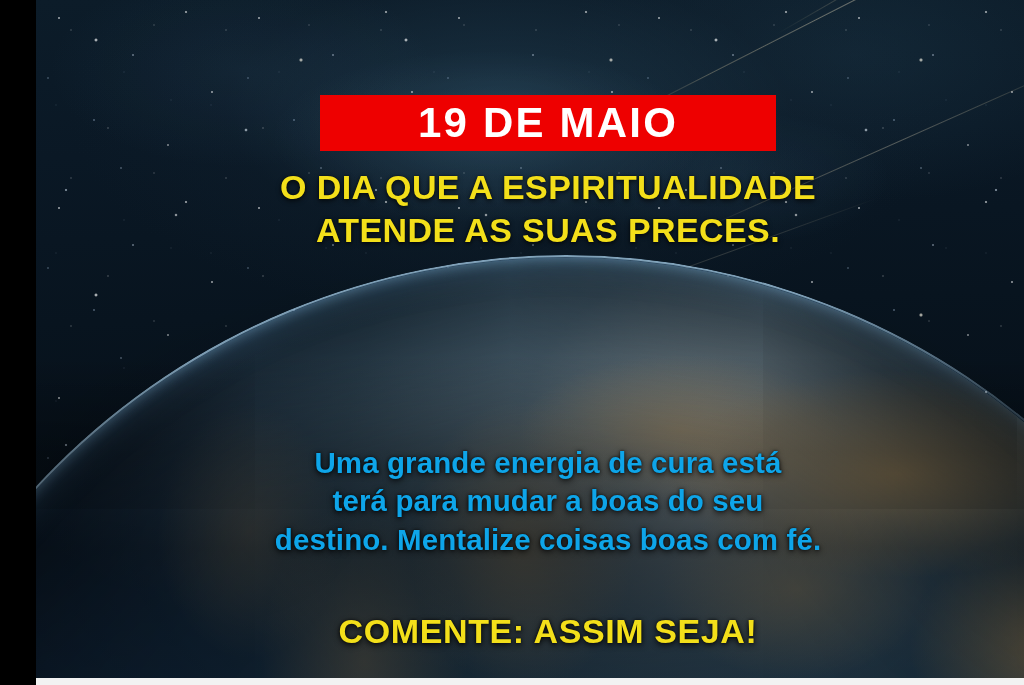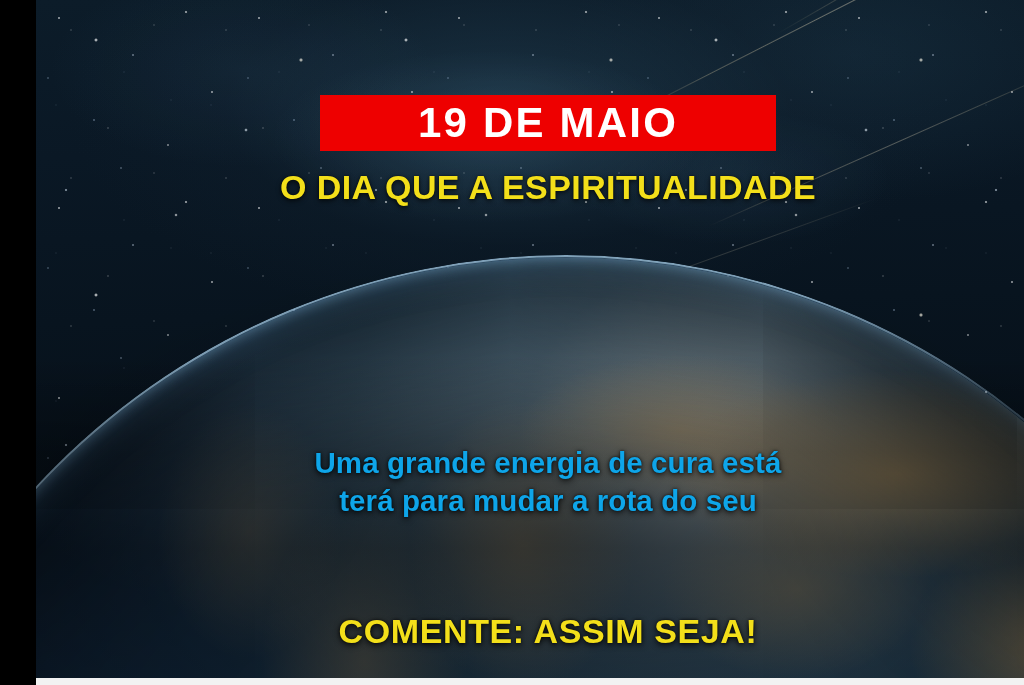--- a/index.html
+++ b/index.html
@@ -263,24 +263,26 @@
   <div class="vignette"></div>
 
   <div class="content">
 
     <div class="date-banner">
       <span class="date-banner-text">19 DE MAIO</span>
     </div>
 
     <div class="headline">
       <span class="ln">O DIA QUE A ESPIRITUALIDADE</span>
+      <span class="ln">ATENDE AS SUAS PRECES.</span>
     </div>
 
     <div class="body-copy">
       <span class="ln">Uma grande energia de cura está</span>
-      <span class="ln">terá para mudar a rota do seu</span>
+      <span class="ln">terá para mudar a boas do seu</span>
+      <span class="ln">destino. Mentalize coisas boas com fé.</span>
     </div>
 
     <div class="cta">COMENTE: ASSIM SEJA!</div>
 
     <div class="bottom-strip"></div>
   </div>
 </div>
 
 </body></html>

